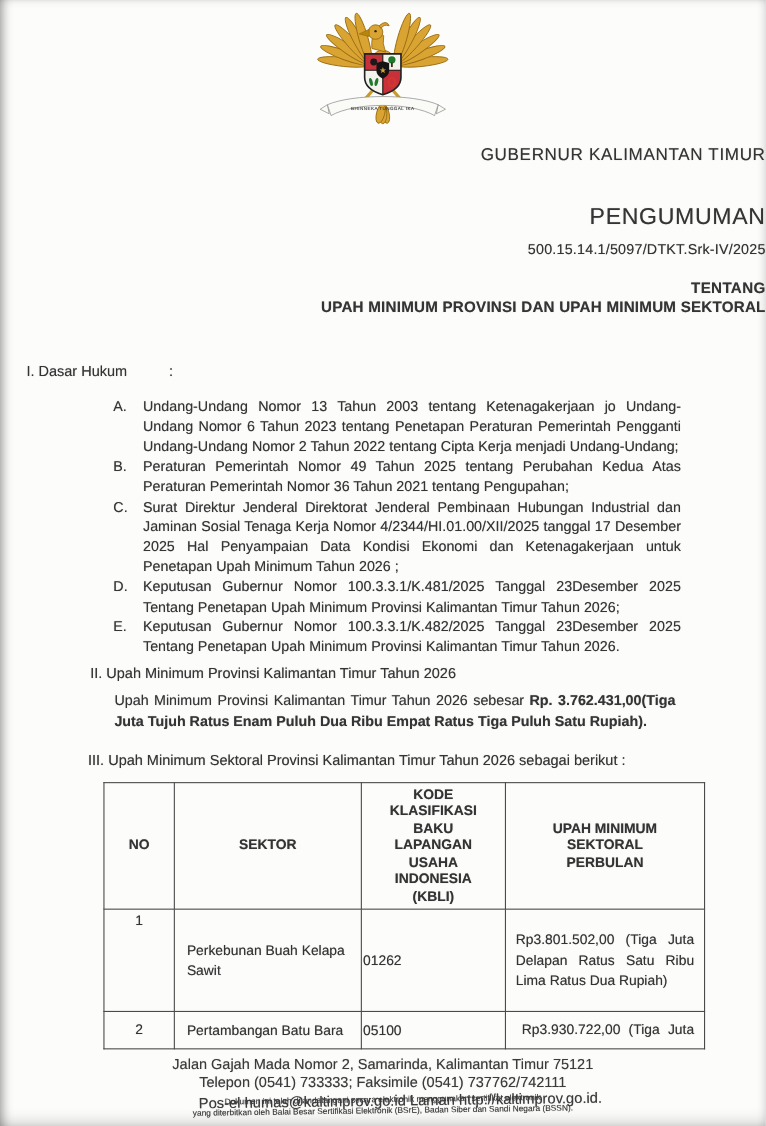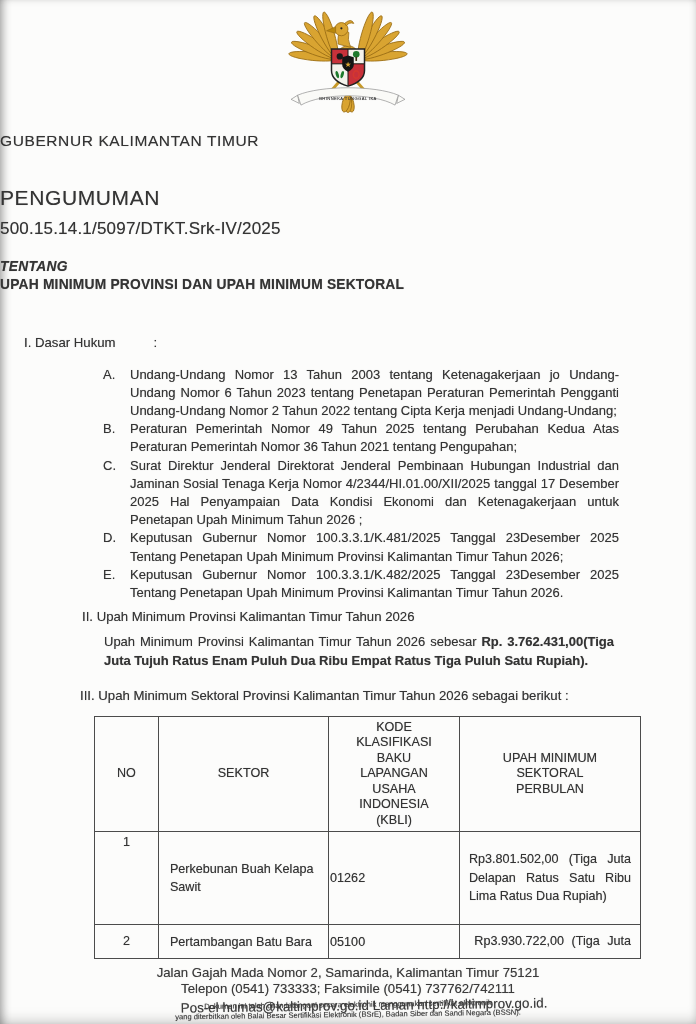--- a/index.html
+++ b/index.html
@@ -7,40 +7,40 @@
   .page{
     position:relative;width:696px;height:1024px;background:#fcfcfb;color:#343434;
     box-shadow:inset 9px 0 10px -7px rgba(0,0,0,.38),
                inset -6px 0 10px -8px rgba(0,0,0,.22),
                inset 0 -10px 16px -10px rgba(0,0,0,.28),
                inset 0 7px 10px -9px rgba(0,0,0,.18);
     padding-top:12px;box-sizing:border-box;
     text-shadow:0 0 .7px rgba(60,60,60,.55);
   }
   .emblem{height:102px;display:flex;justify-content:center;align-items:center;}
-  .center{text-align:left;}
+  .center{text-align:right;}
   .org{margin-top:18px;font-size:15.5px;letter-spacing:.6px;}
   .doc-type{margin-top:36px;font-size:21px;letter-spacing:.6px;}
-  .doc-number{margin-top:9px;font-size:17px;letter-spacing:.2px;}
-  .about{margin-top:20px;font-size:13.8px;font-weight:bold;letter-spacing:.3px;font-style:italic;}
+  .doc-number{margin-top:9px;font-size:13px;letter-spacing:.2px;}
+  .about{margin-top:20px;font-size:13.8px;font-weight:bold;letter-spacing:.3px;}
   .subject{font-size:13.8px;font-weight:bold;line-height:21.5px;letter-spacing:.2px;}
   .sec-head{font-size:13.2px;margin-left:82px;line-height:17px;}
   .s1{margin-top:38px;margin-left:24px;}
   .s1 .colon{margin-left:38px;}
   .s2{margin-top:6px;}
   .s3{margin-top:16px;margin-left:80px;}
   .legal-list{margin:15px 0 0 103px;width:516px;font-size:13px;line-height:18.2px;}
   .li{display:flex;}
   .marker{width:27px;flex:none;}
   .litext{flex:1;text-align:justify;}
   .ump-body{margin:8px 0 0 104px;width:510px;font-size:13px;line-height:18.8px;text-align:justify;}
   .b{font-weight:bold;}
   .sek-table{margin:12px 0 0 94px;width:547px;border-collapse:collapse;font-size:12.6px;color:#333;}
   .sek-table th,.sek-table td{border:1.4px solid #4b4b4b;}
-  .sek-table th{font-weight:normal;padding:3px 22px;line-height:15.5px;text-align:center;vertical-align:middle;}
+  .sek-table th{font-weight:bold;padding:3px 22px;line-height:15.5px;text-align:center;vertical-align:middle;}
   .r1 td{height:84px;}
   .r2 td{height:25px;vertical-align:middle;}
   td.no{vertical-align:top;text-align:center;padding-top:3px;}
   .r2 td.no{vertical-align:middle;padding-top:0;}
   td.sektor{padding:4px 8px 4px 11px;vertical-align:middle;line-height:18px;}
   td.kbli{text-align:left;vertical-align:middle;}
   td.upah{padding:4px 9px;vertical-align:middle;text-align:justify;line-height:18.5px;}
   .r2 td.upah{word-spacing:4px;text-align:right;}
   .footer{margin-top:6px;text-align:center;font-size:13.2px;line-height:16px;color:#3b3b3b;}
   .overlap{position:relative;height:30px;margin-top:1px;padding-left:32px;}

